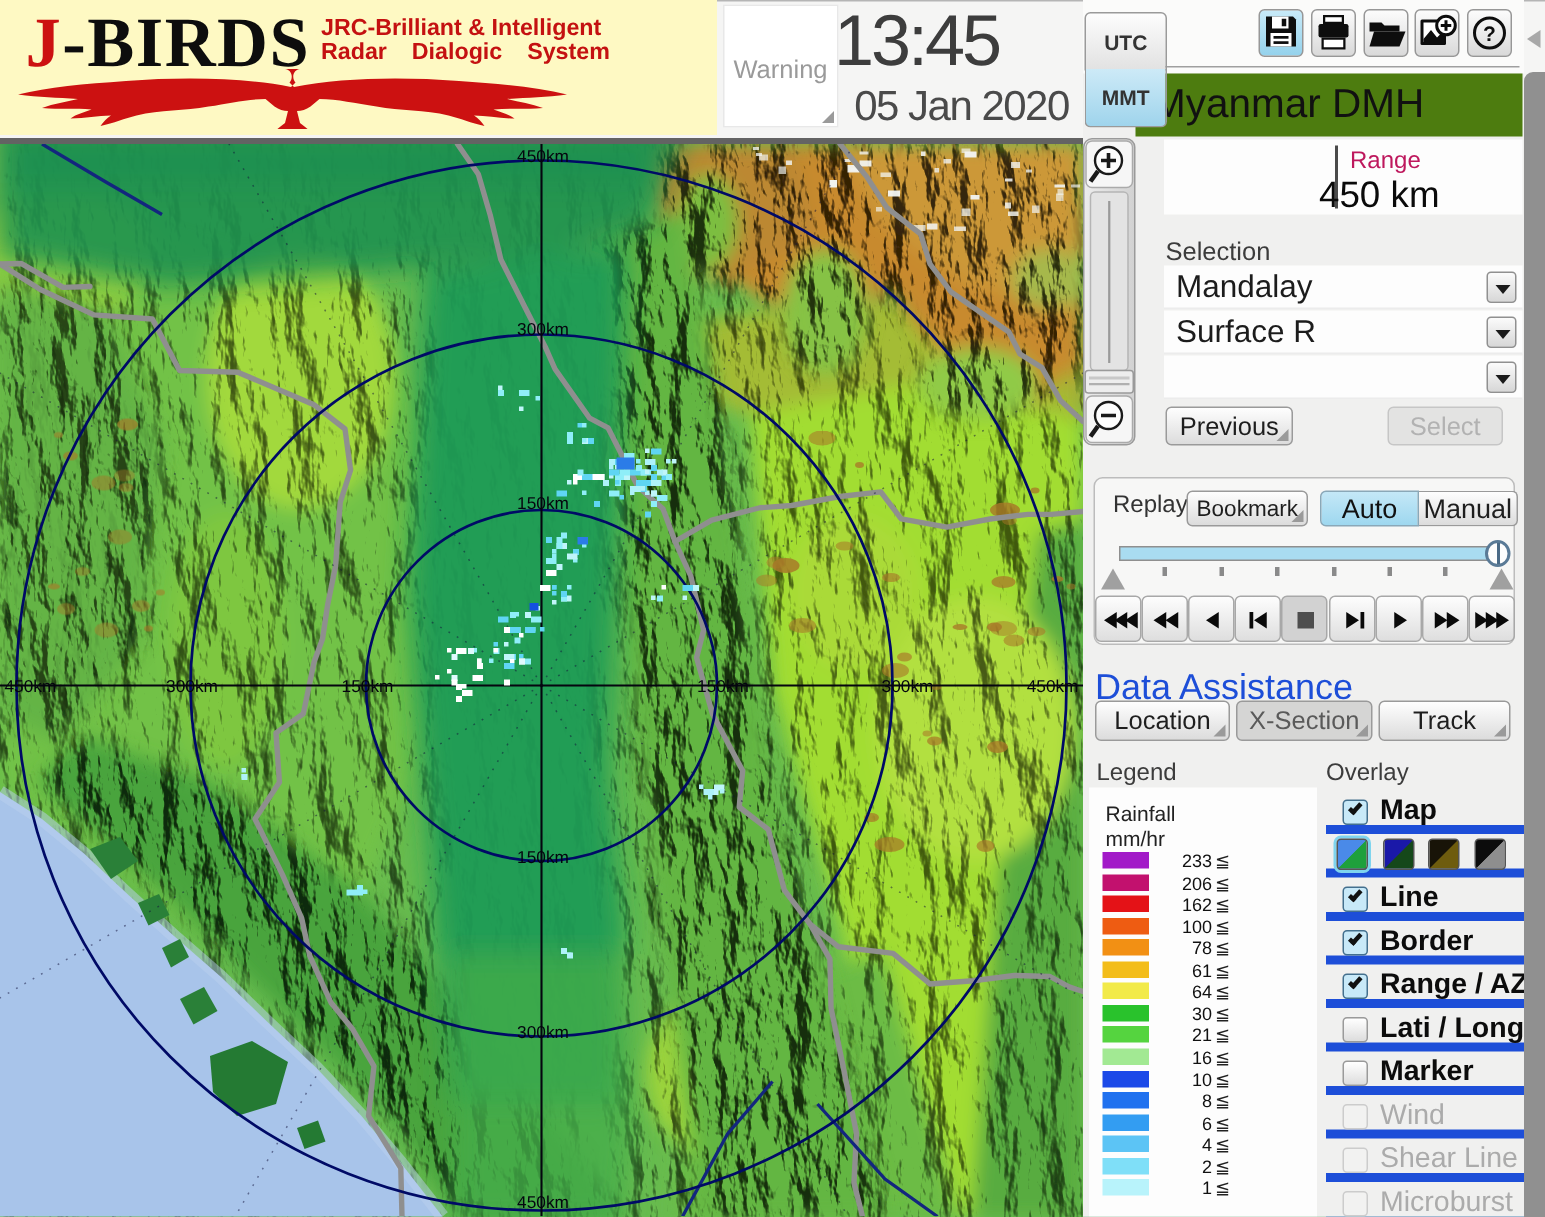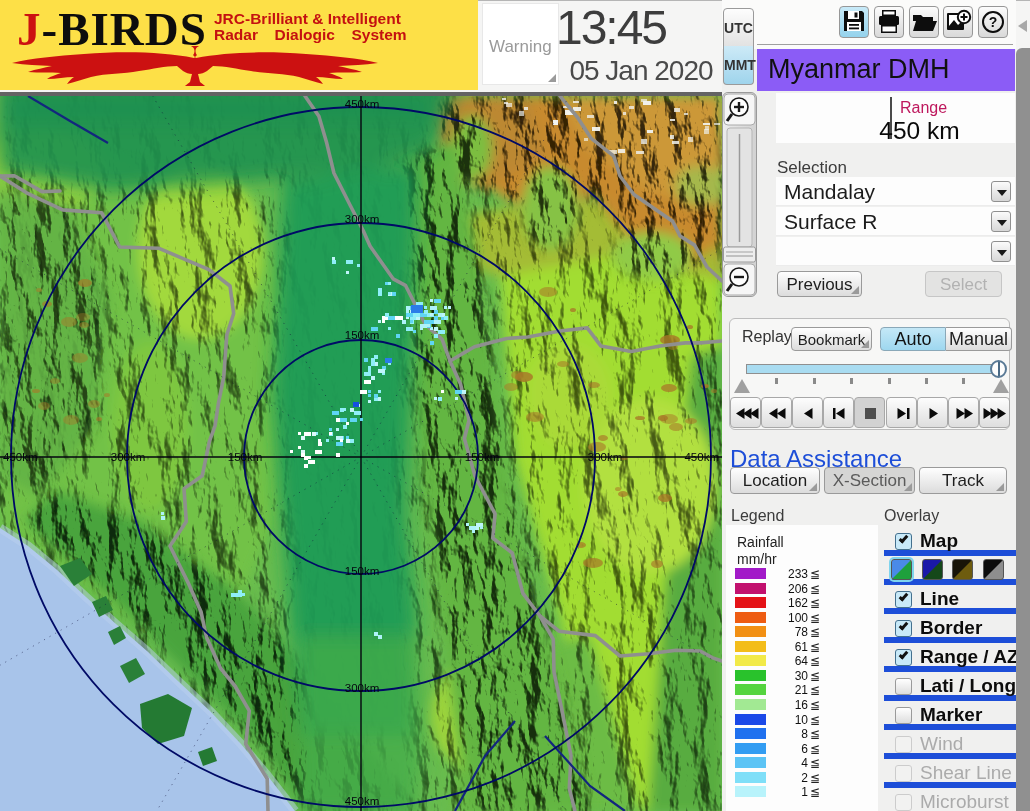--- a/index.html
+++ b/index.html
@@ -1,38 +1,38 @@
 <!DOCTYPE html>
 <html><head>
 <meta charset="utf-8">
 <style>
 *{margin:0;padding:0;box-sizing:border-box}
 html,body{width:1030px;height:811px;overflow:hidden;font-family:"Liberation Sans",sans-serif;background:#f0f0ef}
 #root{position:relative;width:1030px;height:811px}
 .abs{position:absolute}
 
 #header{left:0;top:0;width:1030px;height:92px;background:#f5f5f4;border-top:1px solid #b5b5b5}
-#logo{left:0;top:0;width:478px;height:90px;background:#fde047}
+#logo{left:0;top:0;width:478px;height:90px;background:#fef9c3}
 #mapedge{left:0;top:92px;width:722px;height:4px;background:#636363}
 #warnbox{left:482px;top:3px;width:77px;height:82px;background:#fff;border:1px solid #e8e8e8}
 #warnbox span{position:absolute;left:6px;top:33px;color:#9a9a9a;font-size:17px}
 .corner{position:absolute;right:2px;bottom:2px;width:0;height:0;border-left:8px solid transparent;border-bottom:8px solid #9a9a9a}
 #time{left:536px;top:0px;width:150px;height:50px;font-size:48px;color:#3d3d3d;text-align:center;letter-spacing:-2px}
 #date{left:562px;top:55px;width:158px;height:30px;font-size:28px;color:#4a4a4a;text-align:center;letter-spacing:-1px}
-.tzbtn{z-index:6;left:723px;width:31px;height:39px;border:1px solid #9a9a9a;font-size:14px;font-weight:bold;color:#333;text-align:center;line-height:38px}
+.tzbtn{z-index:6;left:723px;width:55px;height:39px;border:1px solid #9a9a9a;font-size:14px;font-weight:bold;color:#333;text-align:center;line-height:38px}
 #utc{top:8px;border-radius:4px 4px 0 0;background:linear-gradient(#fdfdfd,#e2e2e2)}
 #mmt{top:46px;border-radius:0 0 4px 4px;background:linear-gradient(#cdeaf7,#9fd4ec);border-top:none}
 .tool{z-index:6;top:6px;width:30px;height:32px;border:1px solid #979797;border-radius:4px;background:linear-gradient(#fcfcfc,#d9d9d9)}
 #tool1{left:839px;background:linear-gradient(#c8eaf8,#94d2ec)}
 #collapse{z-index:6;left:1018px;top:20px;width:0;height:0;border-top:6px solid transparent;border-bottom:6px solid transparent;border-right:9px solid #a8a8a8}
 
 #rpanel{left:722px;top:0px;width:294px;height:811px;background:#f0f0ef}
 #rtop{left:0px;top:0px;width:294px;height:49px;background:#fbfbfa}
 #rsep{left:35px;top:44px;width:256px;height:1px;background:#9f9f9f}
-#dmhbox{left:35px;top:49px;width:258px;height:42px;background:#8b5cf6}
+#dmhbox{left:35px;top:49px;width:258px;height:42px;background:#4d7c0f}
 #dmhbox span{position:absolute;left:11px;top:5px;font-size:27px;color:#111}
 #rangebox{left:54px;top:93px;width:239px;height:50px;background:#fdfdfd}
 #rangeline{left:168px;top:97px;width:2px;height:42px;background:#4a4a4a}
 #sellbl{left:55px;top:158px;font-size:17px;color:#3c3c3c}
 .combo{left:54px;width:239px;height:29px;background:#fdfdfd;border-bottom:1px solid #ececec}
 .combo span{position:absolute;left:8px;top:3px;font-size:21px;color:#1c1c1c}
 .drop{position:absolute;right:4px;top:4px;width:20px;height:21px;border:1px solid #909090;border-radius:3px;background:linear-gradient(#fbfbfb,#d7d7d7)}
 .drop:after{content:"";position:absolute;left:5px;top:8px;border-left:5px solid transparent;border-right:5px solid transparent;border-top:6px solid #1a1a1a}
 .btn{border:1px solid #9a9a9a;border-radius:4px;background:linear-gradient(#fefefe,#dcdcdc);text-align:center;color:#1e1e1e}
 #prevbtn{left:55px;top:271px;width:85px;height:26px;font-size:17px;line-height:25px}

